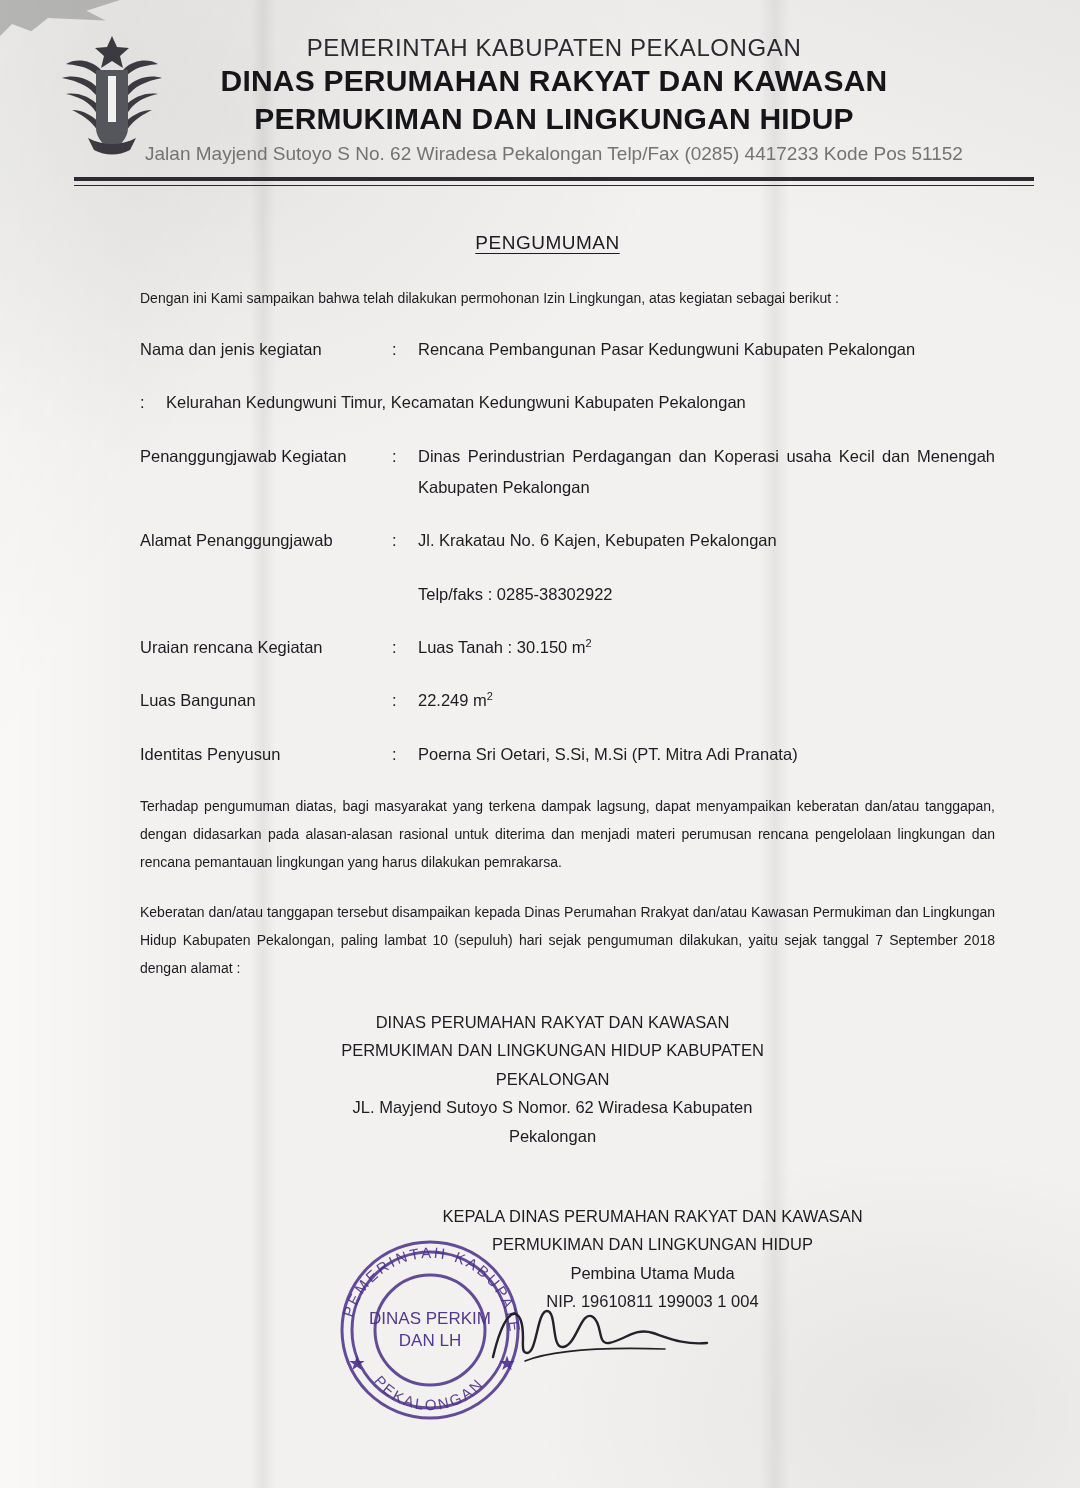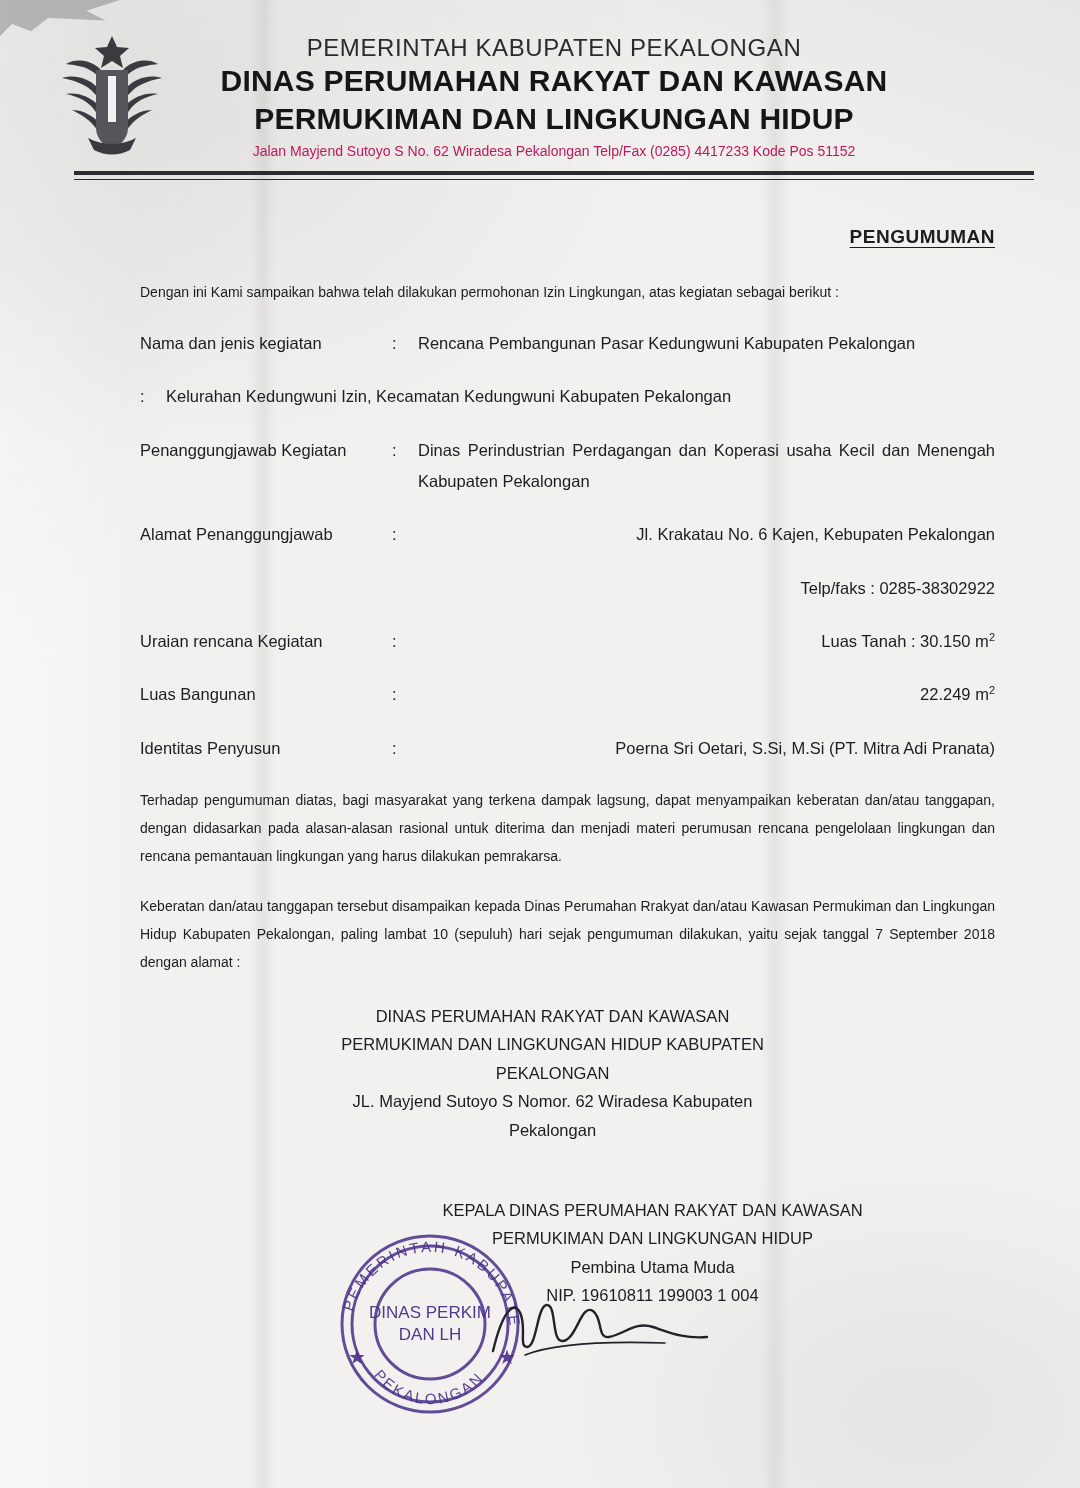--- a/index.html
+++ b/index.html
@@ -64,46 +64,46 @@
     color: #2a2a30;
   }
   .org-line2, .org-line3 {
     font-size: 30px;
     font-weight: bold;
     letter-spacing: 0.2px;
     line-height: 1.25;
     color: #15151a;
   }
   .org-addr {
-    font-size: 14px;
+    font-size: 19px;
     margin-top: 6px;
-    color: #be185d;
+    color: #737373;
   }
   .rule-wrap {
     margin: 12px 46px 0 46px;
   }
   .rule-thick {
     height: 4px;
     background: #2b2b31;
   }
   .rule-thin {
     height: 1px;
     background: #2b2b31;
     margin-top: 4px;
   }
 
   
   .body-wrap {
     position: relative;
     padding: 46px 85px 0 140px;
   }
   .title {
-    text-align: right;
+    text-align: center;
     font-size: 19px;
-    font-weight: bold;
+    font-weight: normal;
     letter-spacing: 0.5px;
     text-decoration: underline;
     text-underline-offset: 4px;
     margin-left: -40px;
     margin-bottom: 30px;
   }
   p.para {
     font-size: 14px;
     line-height: 2.0;
     text-align: justify;
@@ -128,21 +128,21 @@
     flex: 0 0 26px;
     font-size: 16.5px;
     line-height: 1.9;
   }
   .f-value {
     flex: 1 1 auto;
     font-size: 16.5px;
     line-height: 1.9;
     text-align: justify;
   }
-  .f-value.nojust { text-align: right; }
+  .f-value.nojust { text-align: left; }
   .f-value .sub2 {
     font-size: 11px;
     vertical-align: super;
   }
   .f-value .second-line {
     display: block;
     margin-top: 22px;
   }
 
   .addr-block {
@@ -227,21 +227,21 @@
     <div class="fields">
 
       <div class="field-row">
         <div class="f-label">Nama dan jenis kegiatan</div>
         <div class="f-colon">:</div>
         <div class="f-value">Rencana Pembangunan Pasar Kedungwuni Kabupaten Pekalongan</div>
       </div>
 
       <div class="field-row">
         <div class="f-colon">:</div>
-        <div class="f-value">Kelurahan Kedungwuni Izin, Kecamatan Kedungwuni Kabupaten Pekalongan</div>
+        <div class="f-value">Kelurahan Kedungwuni Timur, Kecamatan Kedungwuni Kabupaten Pekalongan</div>
       </div>
 
       <div class="field-row">
         <div class="f-label">Penanggungjawab Kegiatan</div>
         <div class="f-colon">:</div>
         <div class="f-value">Dinas Perindustrian Perdagangan dan Koperasi usaha Kecil dan Menengah Kabupaten Pekalongan</div>
       </div>
 
       <div class="field-row">
         <div class="f-label">Alamat Penanggungjawab</div>

